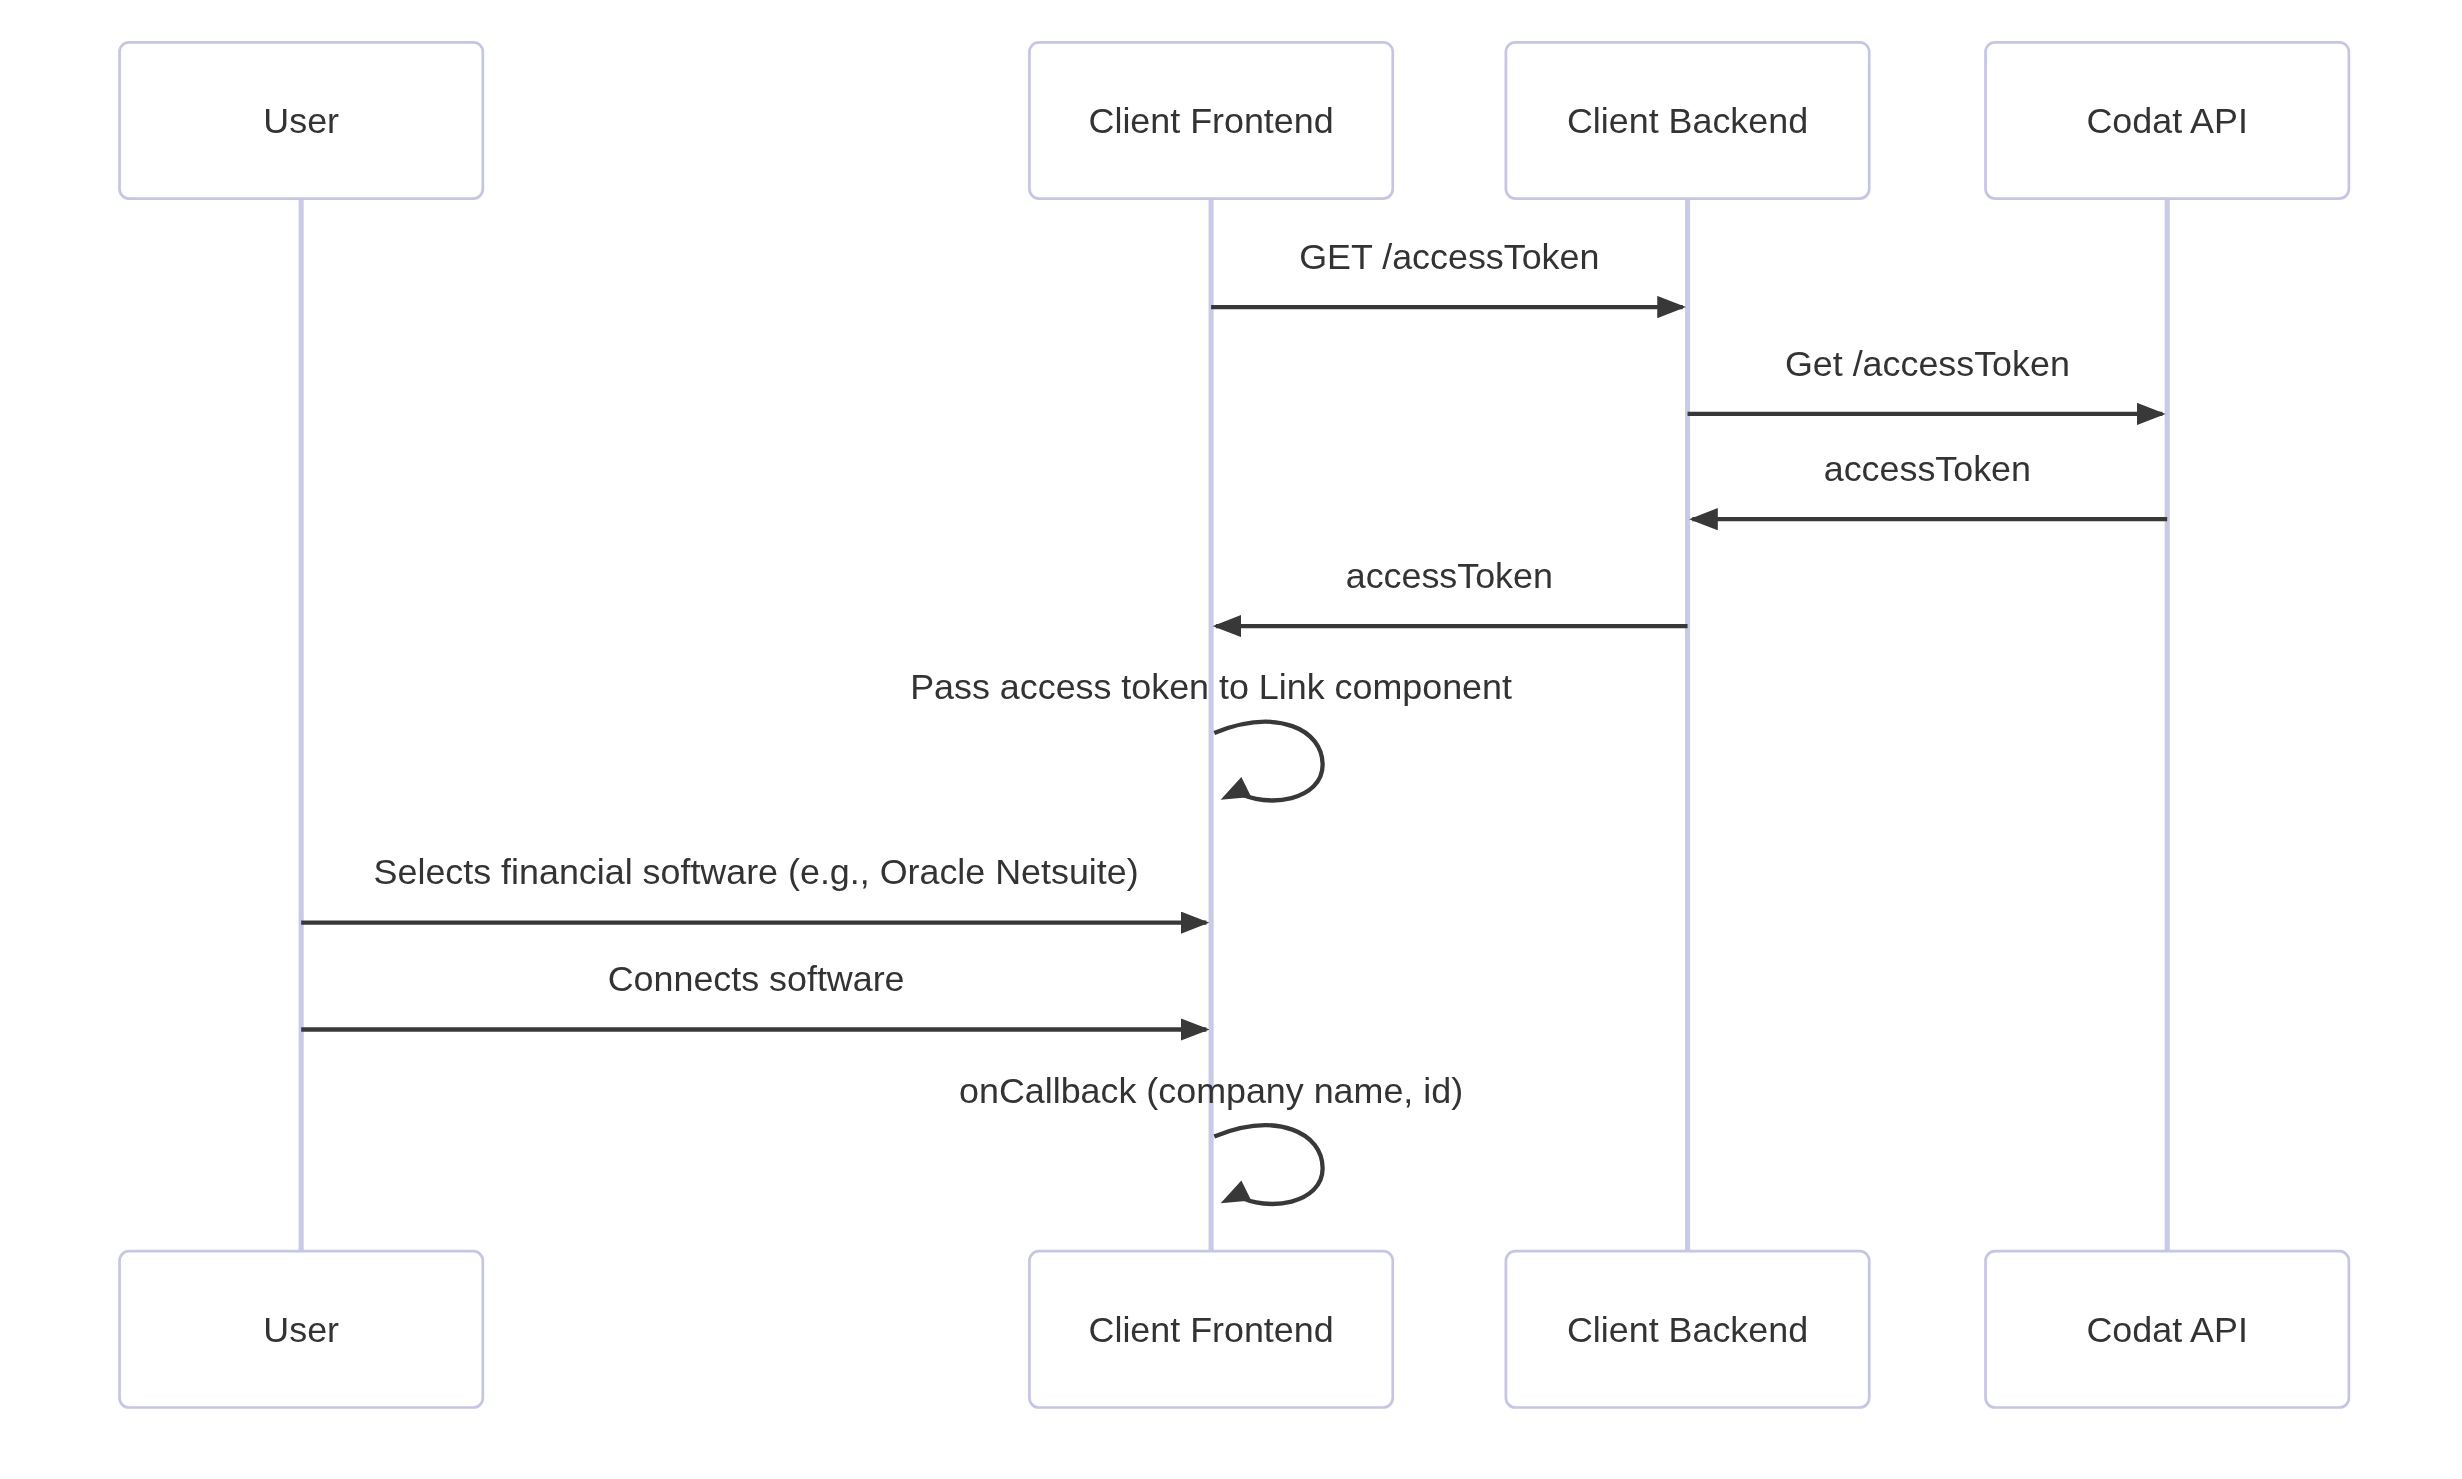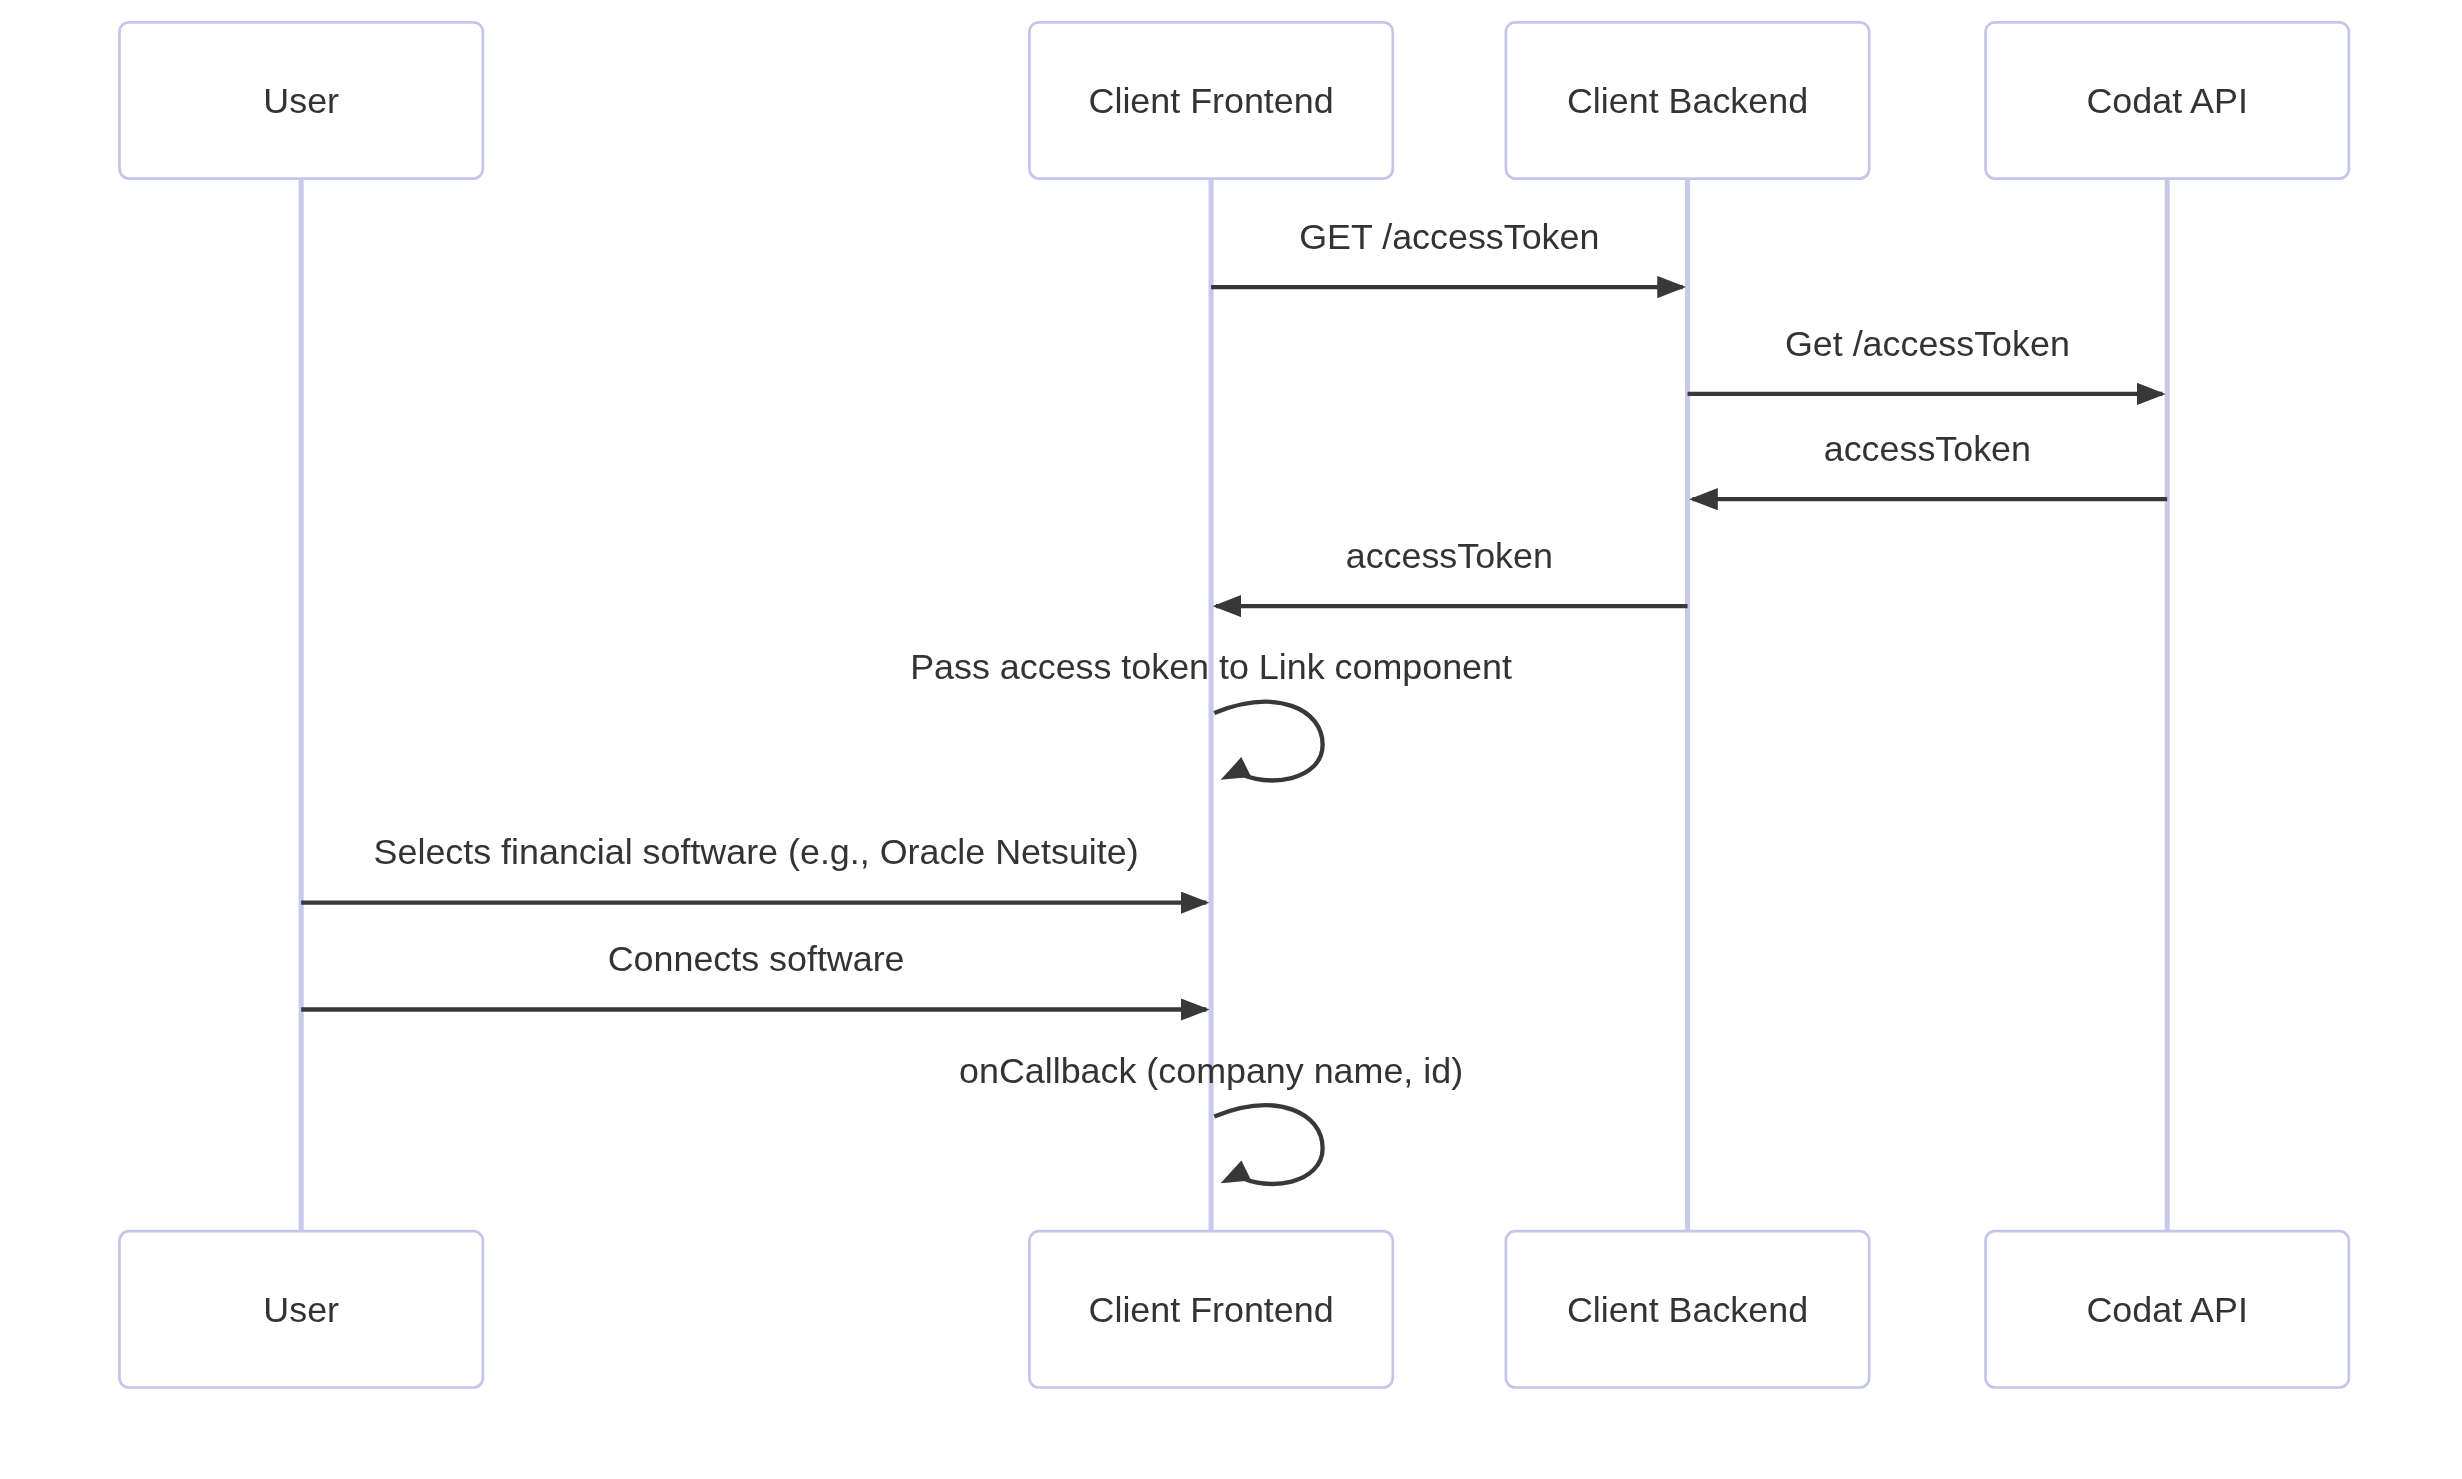--- a/index.html
+++ b/index.html
@@ -9,20 +9,21 @@
   }
   body {
     width: 2462px;
     height: 1480px;
     overflow: hidden;
     font-family: "Liberation Sans", "DejaVu Sans", sans-serif;
   }
   #diagram-wrap {
     width: 2462px;
     height: 1120px;
+    margin-top: 20px;
   }
   svg {
     display: block;
   }
   text {
     font-family: "Liberation Sans", "DejaVu Sans", sans-serif;
   }
 </style>
 </head>
 <body>

